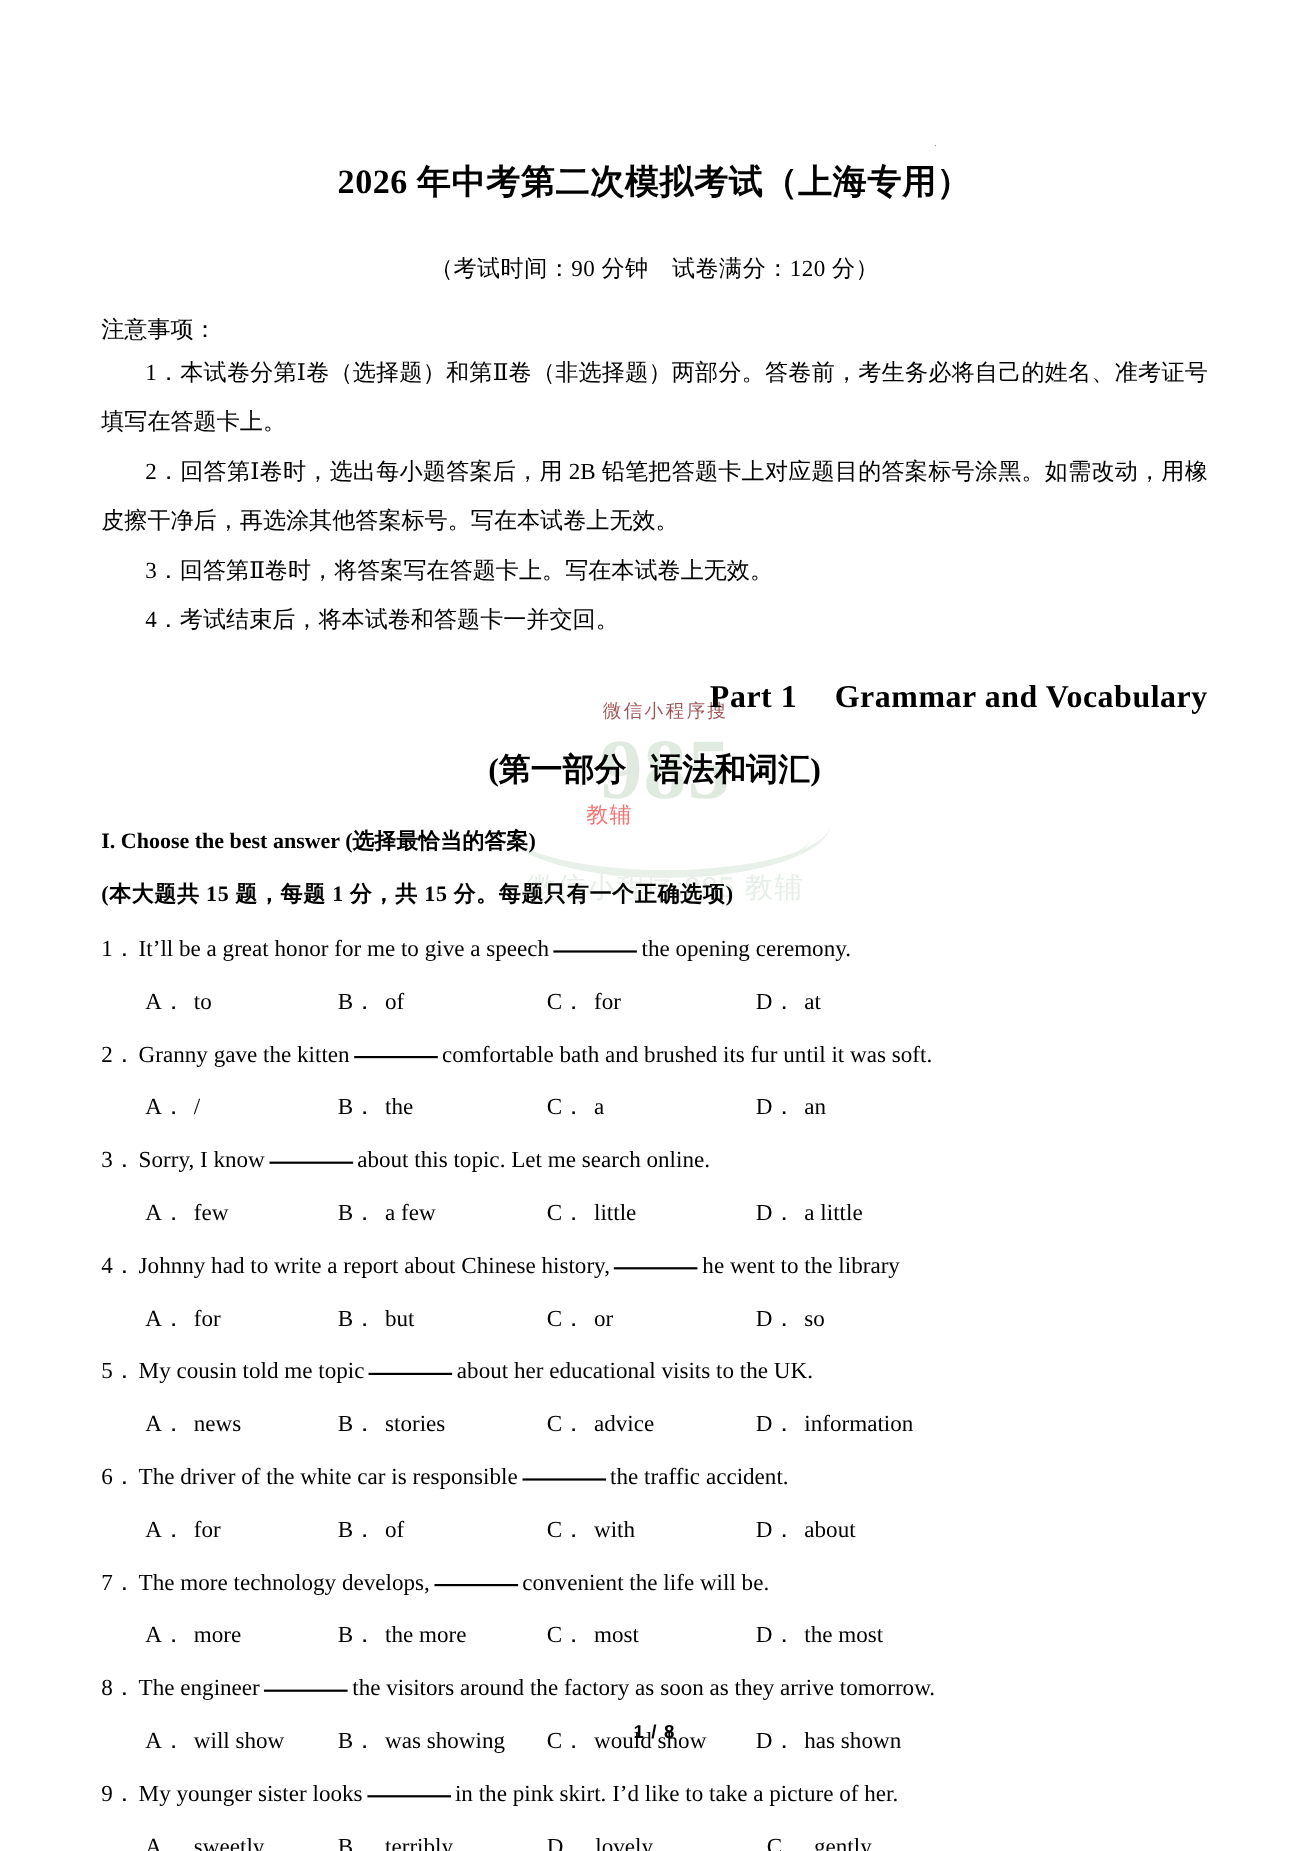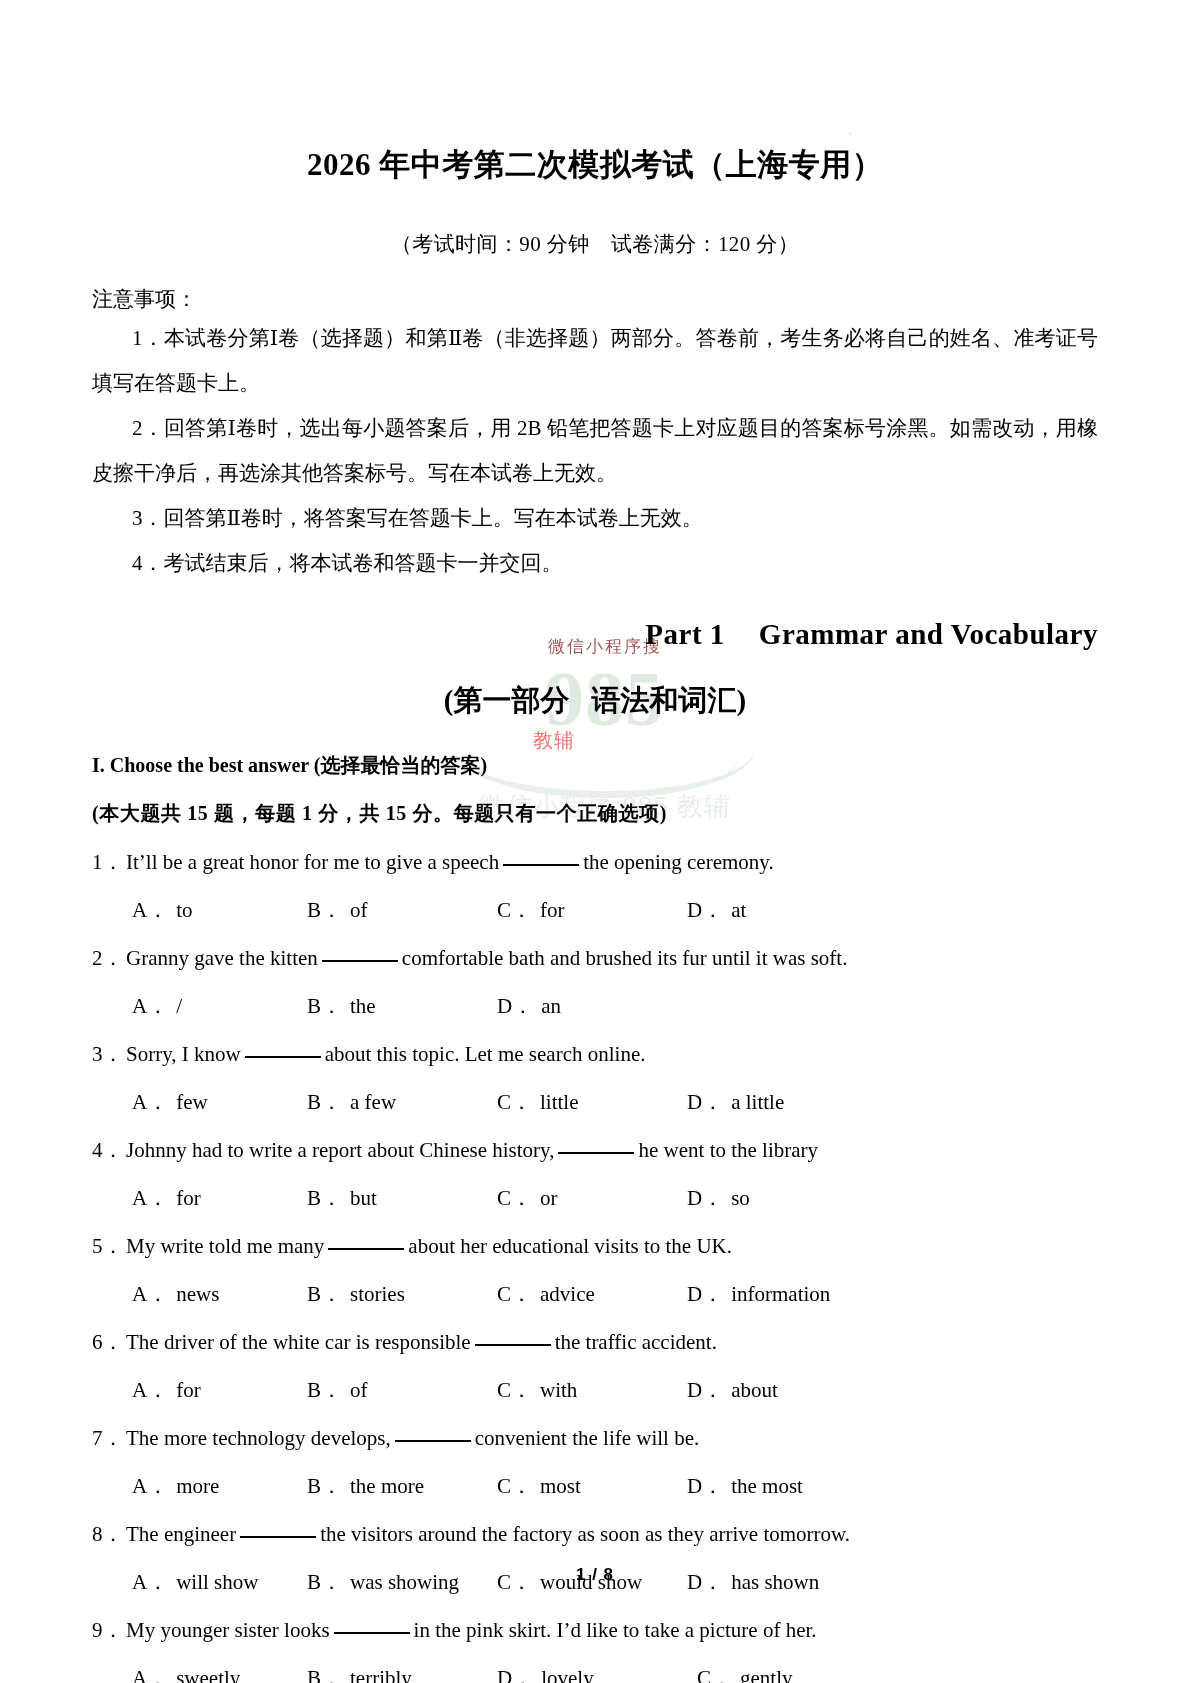--- a/index.html
+++ b/index.html
@@ -276,20 +276,21 @@
         </p>
       </div>
 
       <div class="q-block">
         <p class="q-stem">
           <span class="q-num">2．</span><span>Granny gave the kitten</span><span class="blank"></span><span>comfortable bath and brushed its fur until it was soft.</span>
         </p>
         <p class="q-options">
           <span class="opt opt-1"><span class="lbl">A．</span><span>/</span></span>
           <span class="opt opt-2"><span class="lbl">B．</span><span>the</span></span>
+          <span class="opt opt-3"><span class="lbl">C．</span><span>a</span></span>
           <span class="opt opt-4"><span class="lbl">D．</span><span>an</span></span>
         </p>
       </div>
 
       <div class="q-block">
         <p class="q-stem">
           <span class="q-num">3．</span><span>Sorry, I know</span><span class="blank"></span><span>about this topic. Let me search online.</span>
         </p>
         <p class="q-options">
           <span class="opt opt-1"><span class="lbl">A．</span><span>few</span></span>
@@ -306,21 +307,21 @@
         <p class="q-options">
           <span class="opt opt-1"><span class="lbl">A．</span><span>for</span></span>
           <span class="opt opt-2"><span class="lbl">B．</span><span>but</span></span>
           <span class="opt opt-3"><span class="lbl">C．</span><span>or</span></span>
           <span class="opt opt-4"><span class="lbl">D．</span><span>so</span></span>
         </p>
       </div>
 
       <div class="q-block">
         <p class="q-stem">
-          <span class="q-num">5．</span><span>My write told me many</span><span class="blank"></span><span>about her educational visits to the UK.</span>
+          <span class="q-num">5．</span><span>My cousin told me topic</span><span class="blank"></span><span>about her educational visits to the UK.</span>
         </p>
         <p class="q-options">
           <span class="opt opt-1"><span class="lbl">A．</span><span>news</span></span>
           <span class="opt opt-2"><span class="lbl">B．</span><span>stories</span></span>
           <span class="opt opt-3"><span class="lbl">C．</span><span>advice</span></span>
           <span class="opt opt-4"><span class="lbl">D．</span><span>information</span></span>
         </p>
       </div>
 
       <div class="q-block">

